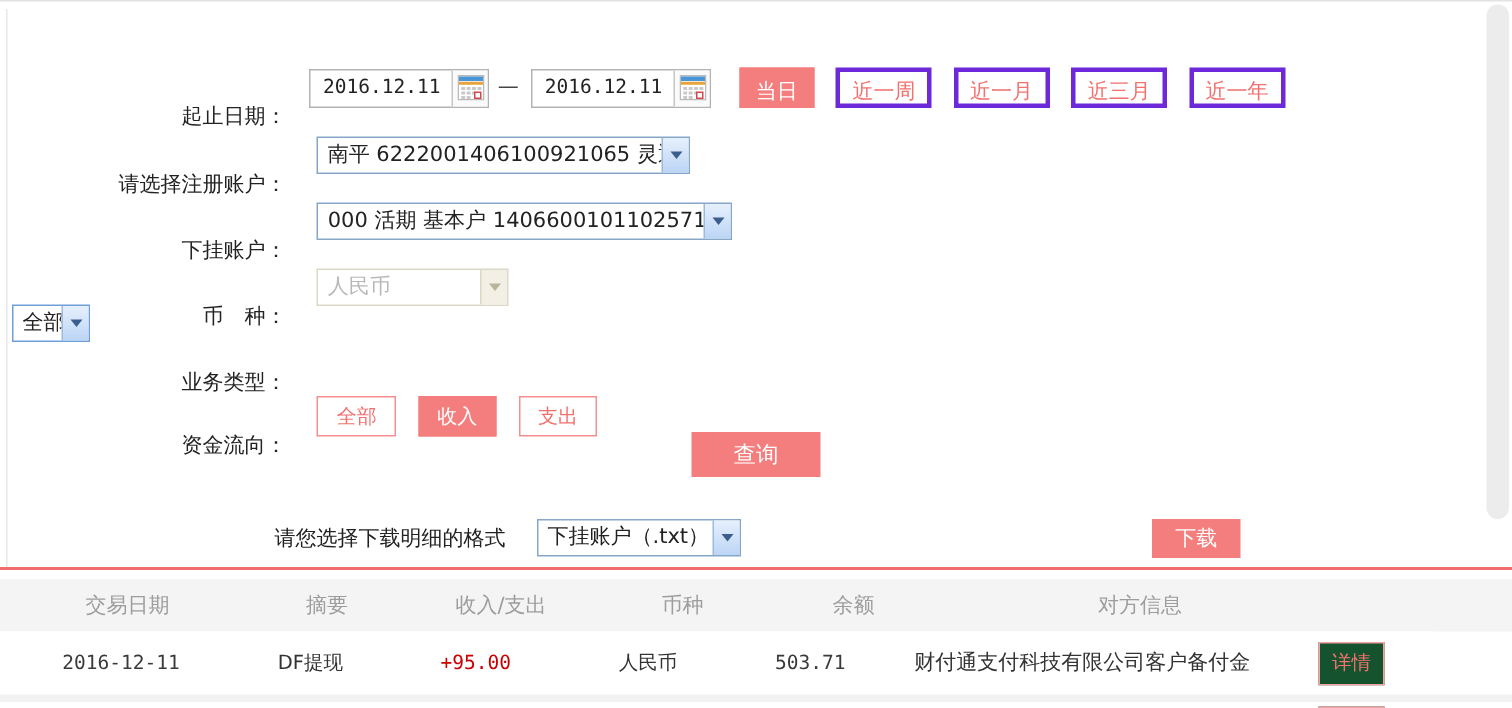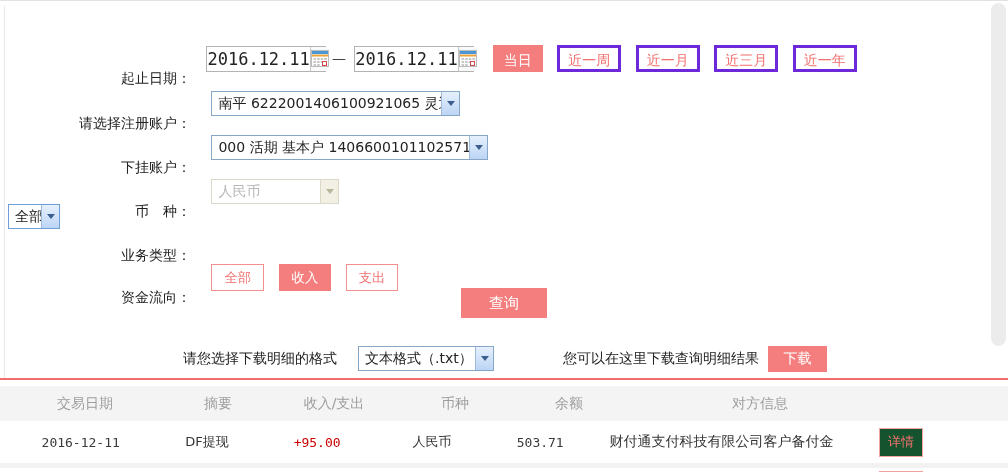--- a/index.html
+++ b/index.html
@@ -13,21 +13,21 @@
 
   
   .form-row { position:absolute; left:0; width:100%; height:28px; line-height:27px; white-space:nowrap; }
   .flabel { display:inline-block; width:199px; padding-right:8px; text-align:right;
             color:#222; vertical-align:middle;margin-top:40px; }
 
   
   .date-box { display:inline-flex; align-items:stretch; width:120px; height:26px;
             border:1px solid #b3b3b3; background:#fff; vertical-align:middle; margin-left:3px; cursor:text; }
   .date-text { flex:1; text-align:center; font-family:"DejaVu Sans Mono","Liberation Mono",monospace;
-            font-size:17px; line-height:24px; color:#222; }
+            font-size:13px; line-height:24px; color:#222; }
   .cal-btn { width:24px; border-left:1px solid #c6c6c6; background:#fafafa; display:flex;
             align-items:center; justify-content:center; cursor:pointer; }
   .date-dash { display:inline-block; width:16px; text-align:center; color:#444; vertical-align:middle; }
 
   
   .qbtn { display:inline-block; height:27px; line-height:25px; padding:0 8px; margin-left:10px;
             text-align:center; font-size:14px; cursor:pointer; vertical-align:middle;
             border:3px solid #6d28d9; color:#f2716f; background:#fff; }
   .qbtn.fill { background:#f47e7e; border-color:#f47e7e; color:#fff; margin-left:14px; }
 
@@ -185,26 +185,25 @@
     <span class="flabel">资金流向：</span>
     <button class="flow-btn">全部</button>
     <button class="flow-btn fill">收入</button>
     <button class="flow-btn">支出</button>
   </div>
 
   <button class="query-btn">查询</button>
 
   <span class="dl-label">请您选择下载明细的格式</span>
   <span class="xp-select dl-select">
-    <span class="val">文本格式（.txt）</span>
+    <span class="val">下挂账户（.txt）</span>
     <span class="xp-arrow">
         <i></i>
       </span>
   </span>
-  <span class="dl-hint">您可以在这里下载查询明细结果</span>
   <button class="dl-btn">下载</button>
 
   <div class="red-line"></div>
 
   <div class="tbl-header">
     <span class="c c1">交易日期</span>
     <span class="c c2">摘要</span>
     <span class="c c3">收入/支出</span>
     <span class="c c4">币种</span>
     <span class="c c5">余额</span>

